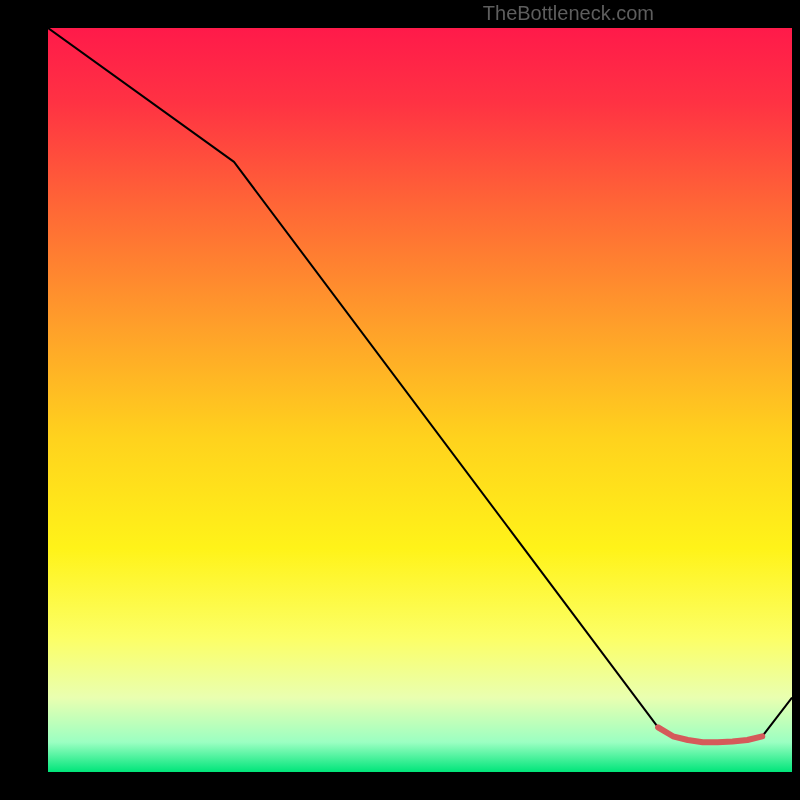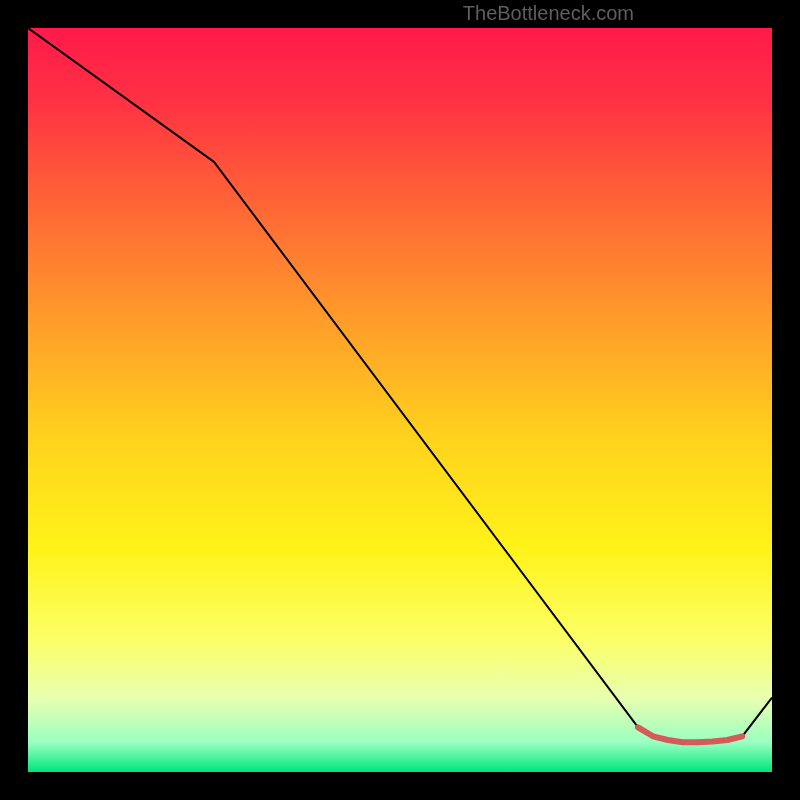--- a/index.html
+++ b/index.html
@@ -9,20 +9,21 @@
     height: 800px;
     background: #000;
     overflow: hidden;
     font-family: Arial, Helvetica, sans-serif;
   }
   .container {
     position: relative;
     width: 648px;
     height: 800px;
     background: #000;
+    margin-left: 20px;
   }
   .attribution {
     position: absolute;
     top: 2px;
     right: 14px;
     color: #5e5e5e;
     font-size: 20px;
     font-weight: 400;
     letter-spacing: 0px;
   }

